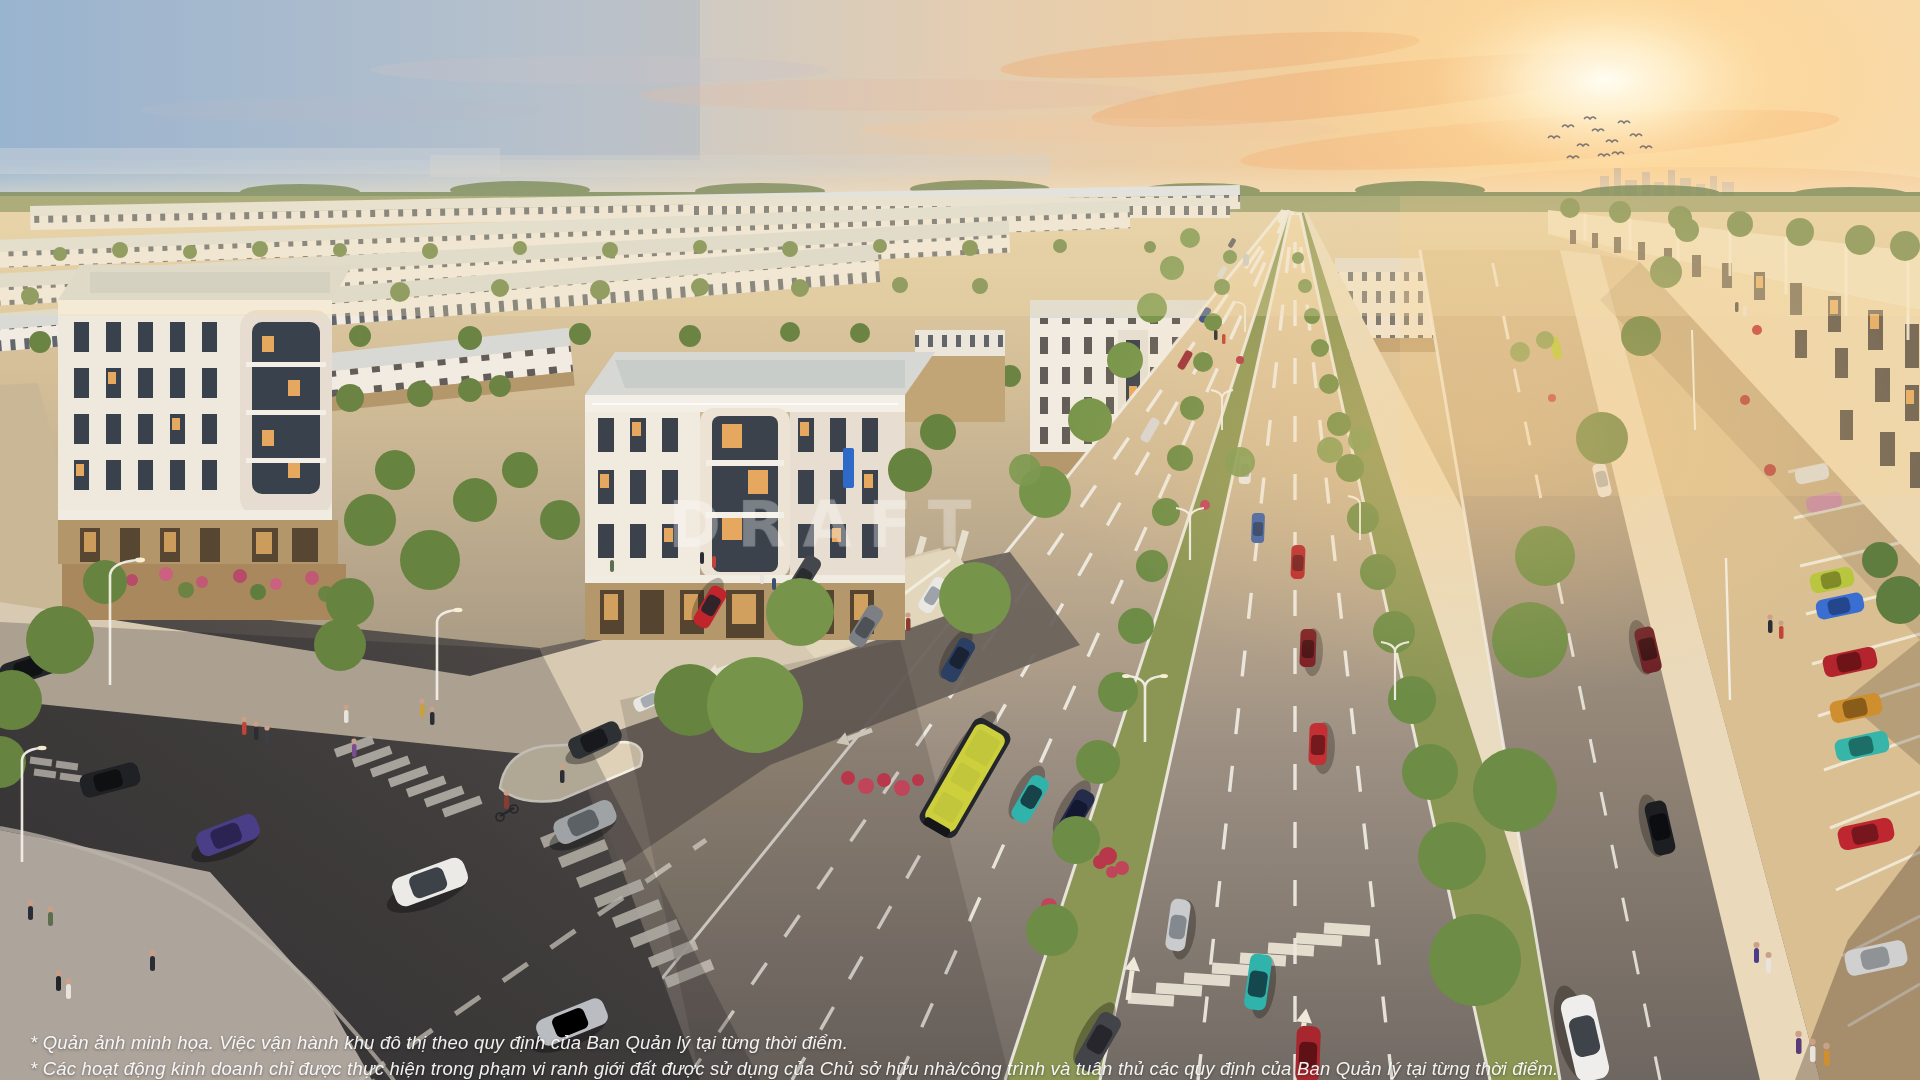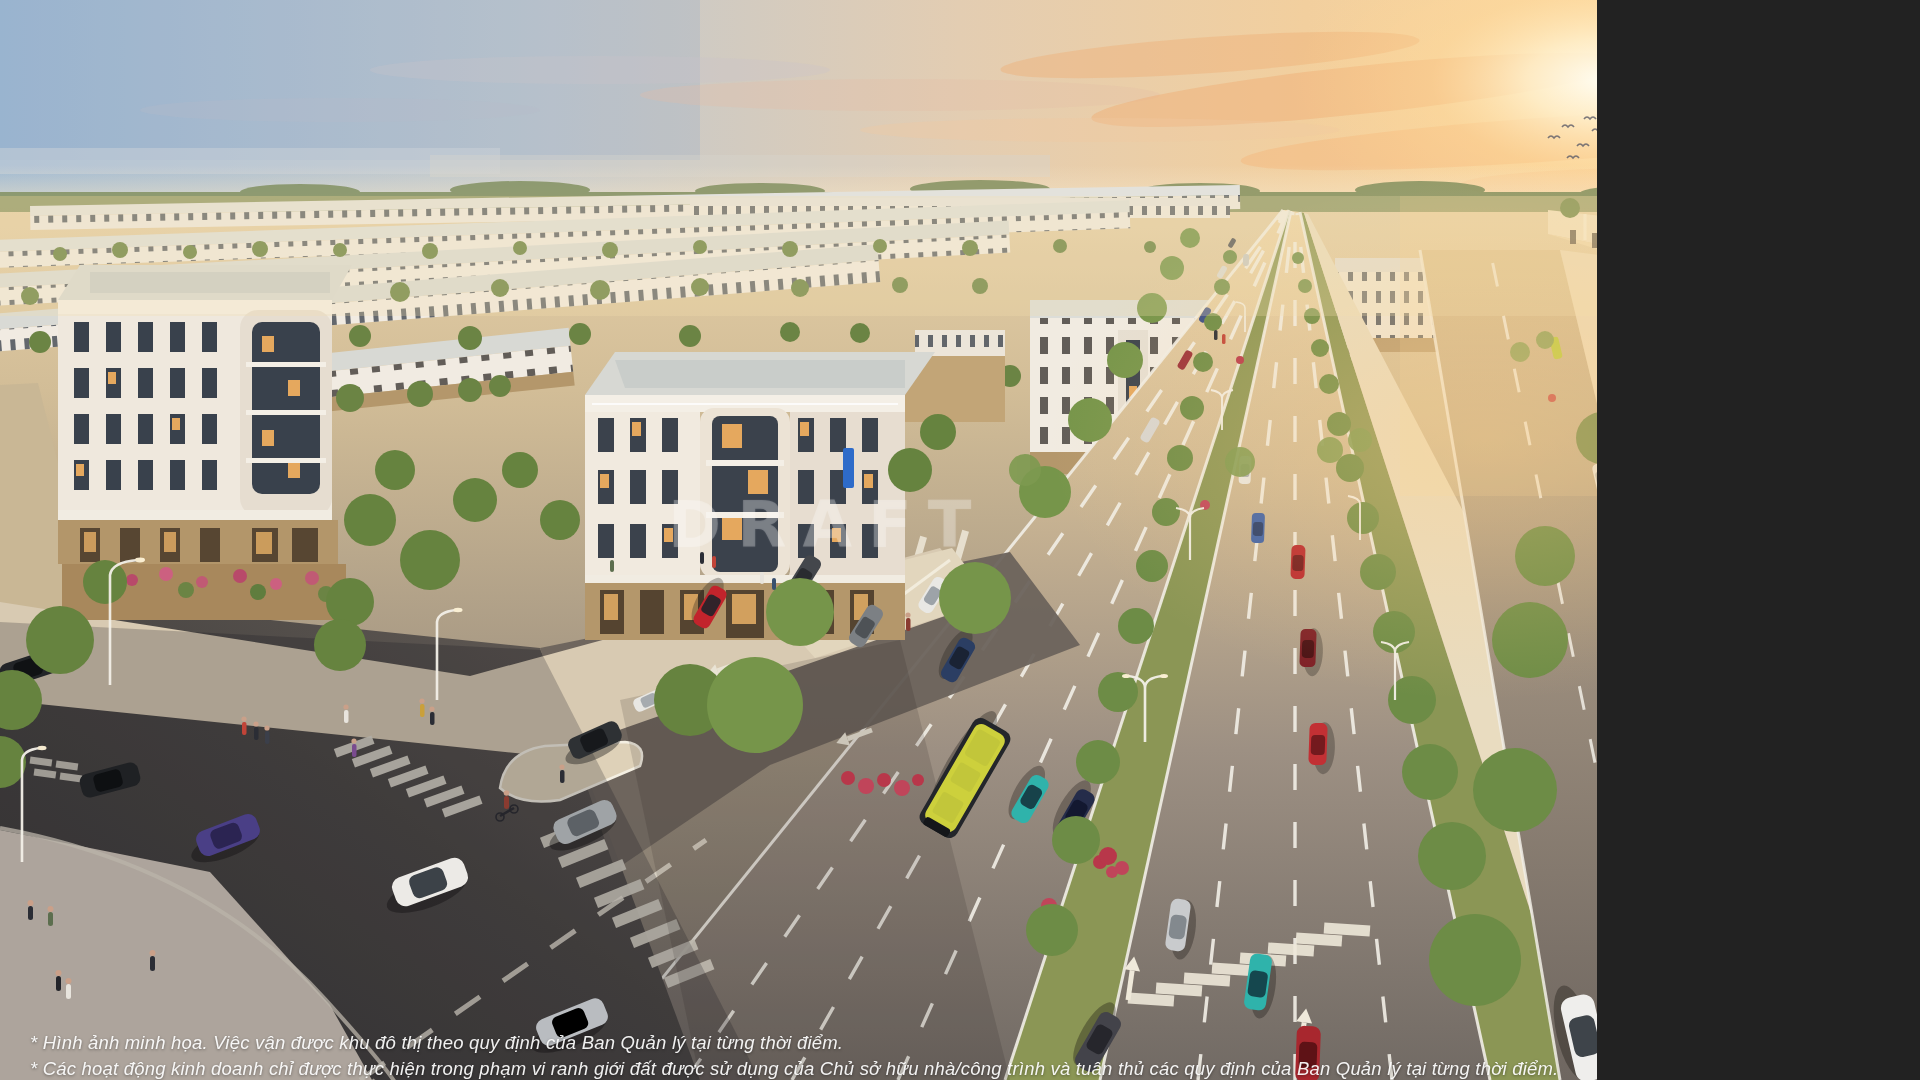--- a/index.html
+++ b/index.html
@@ -1,16 +1,16 @@
 <!DOCTYPE html>
 <html><head>
 <meta charset="utf-8">
 <style>
   html,body{margin:0;padding:0;background:#222;}
-  .stage{position:relative;width:1597px;height:1080px;overflow:hidden;font-family:"Liberation Sans",sans-serif;}
+  .stage{position:relative;width:1920px;height:1080px;overflow:hidden;font-family:"Liberation Sans",sans-serif;}
   .stage svg{position:absolute;left:0;top:0;}
   .watermark{
     position:absolute;left:668px;top:488px;
     font:700 64px "DejaVu Sans",sans-serif;
     letter-spacing:16px;color:rgba(255,255,255,0.24);
     text-shadow:0 0 2px rgba(255,255,255,0.12);
     user-select:none;
   }
   .disclaimer{
     position:absolute;left:30px;top:1030px;
@@ -976,16 +976,16 @@
 <g pointer-events="none">
   <rect x="1050" y="180" width="870" height="520" fill="url(#gWarm)"></rect>
   <rect x="0" y="196" width="1920" height="120" fill="#f6dfae" opacity="0.28"></rect>
   <rect x="1400" y="196" width="520" height="300" fill="#ffd894" opacity="0.18"></rect>
 </g>
 </svg>
 
 <div class="watermark">DRAFT</div>
 
 <div class="disclaimer">
-  <div>* Hình ảnh minh họa. Việc vận được khu đô thị theo quy định của Ban Quản lý tại từng thời điểm.</div>
+  <div>* Quản ảnh minh họa. Việc vận hành khu đô thị theo quy định của Ban Quản lý tại từng thời điểm.</div>
   <div>* Các hoạt động kinh doanh chỉ được thực hiện trong phạm vi ranh giới đất được sử dụng của Chủ sở hữu nhà/công trình và tuân thủ các quy định của Ban Quản lý tại từng thời điểm.</div>
 </div>
 </div>
 
 </body></html>

